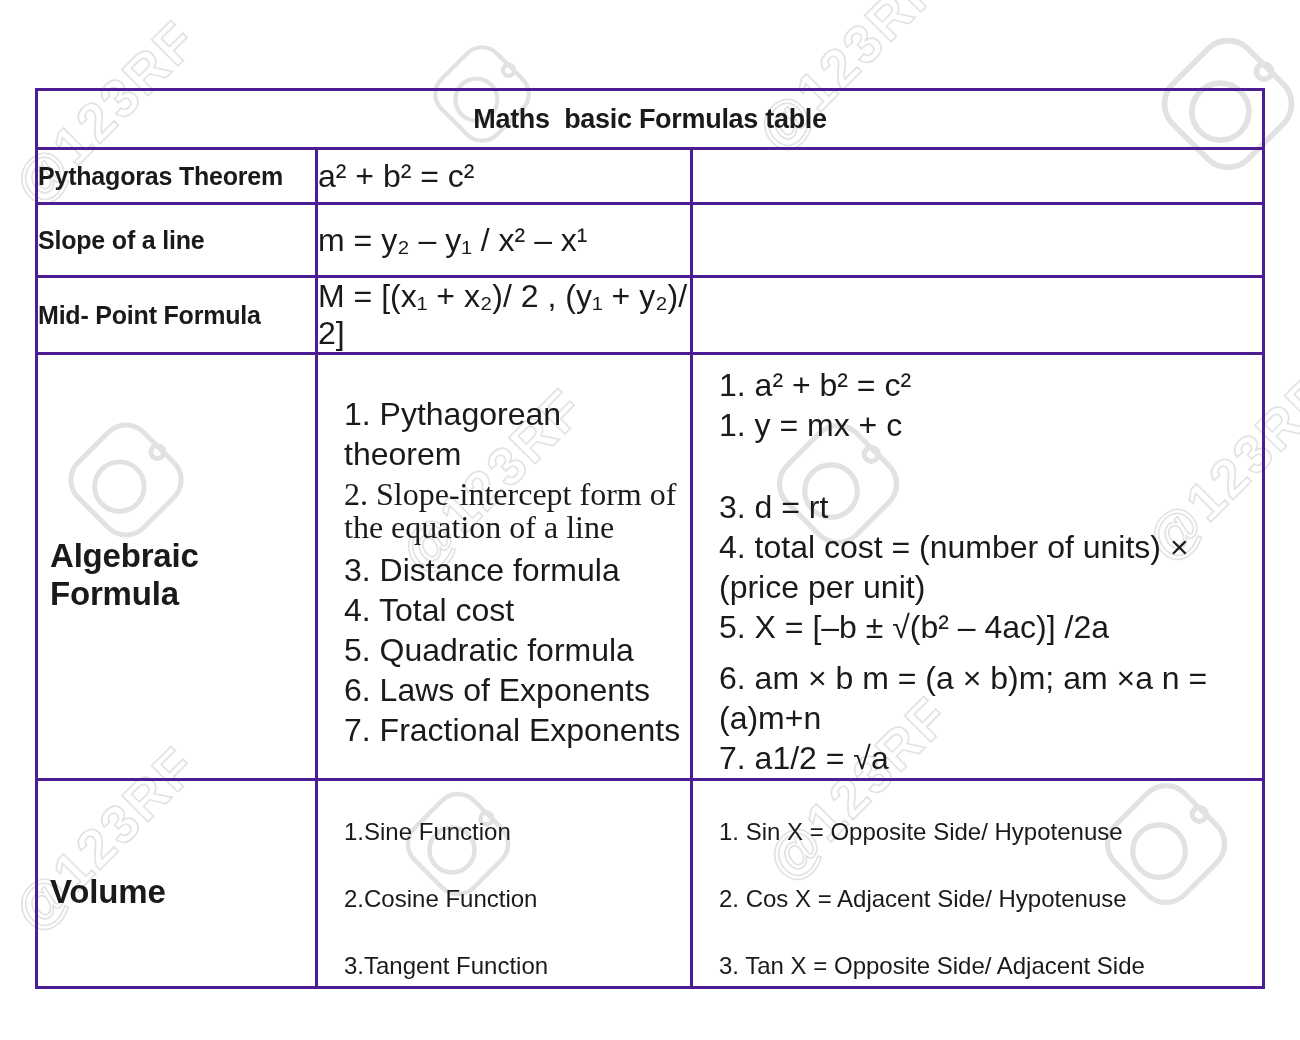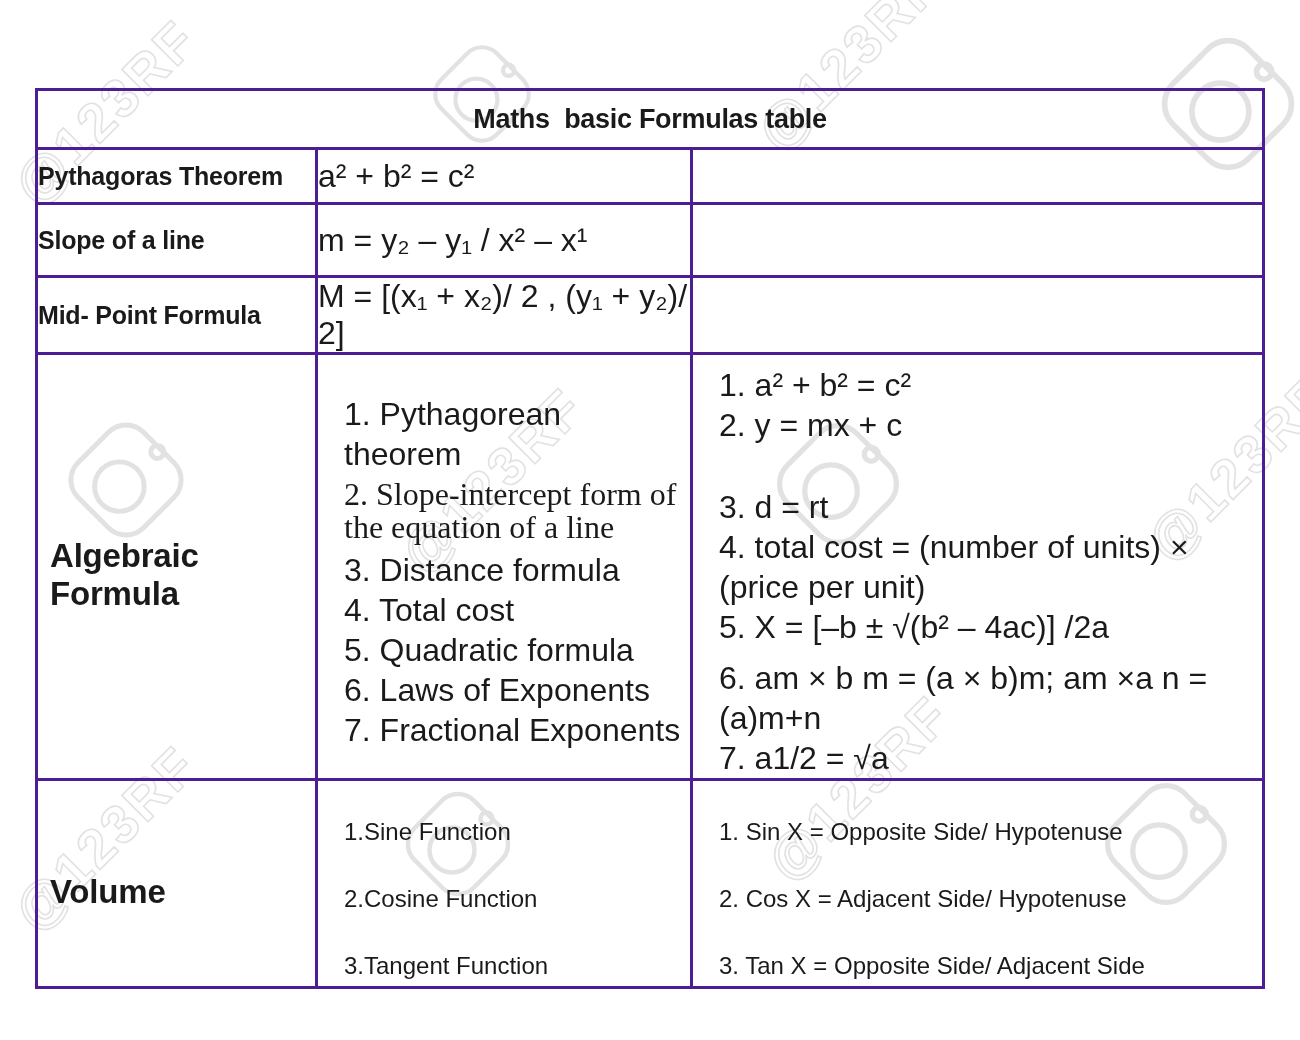--- a/index.html
+++ b/index.html
@@ -197,21 +197,21 @@
           <div>3. Distance formula</div>
           <div>4. Total cost</div>
           <div>5. Quadratic formula</div>
           <div>6. Laws of Exponents</div>
           <div>7. Fractional Exponents</div>
         </div>
       </td>
       <td class="top-cell">
         <div class="right-list">
           <div>1. a² + b² = c²</div>
-          <div>2. y = mx + c</div>
+          <div>1. y = mx + c</div>
           <div class="gap-lg">3. d = rt</div>
           <div>4. total cost = (number of units) × (price per unit)</div>
           <div>5. X = [–b ± √(b² – 4ac)] /2a</div>
           <div class="gap-sm">6. am × b m = (a × b)m; am ×a n = (a)m+n</div>
           <div>7. a1/2 = √a</div>
         </div>
       </td>
     </tr>
 
     <tr class="r-vol">

